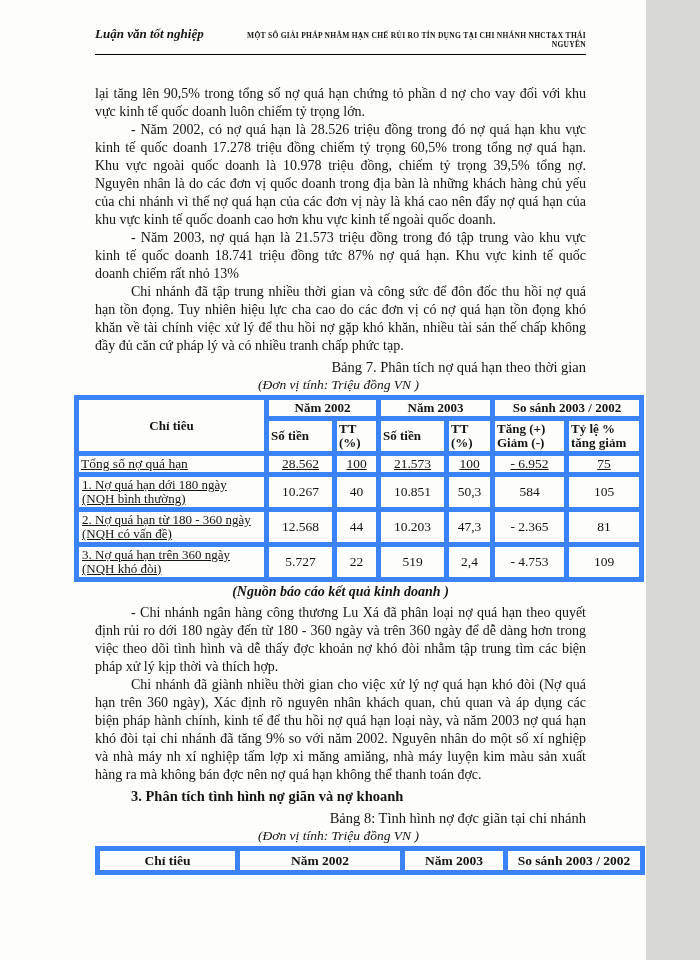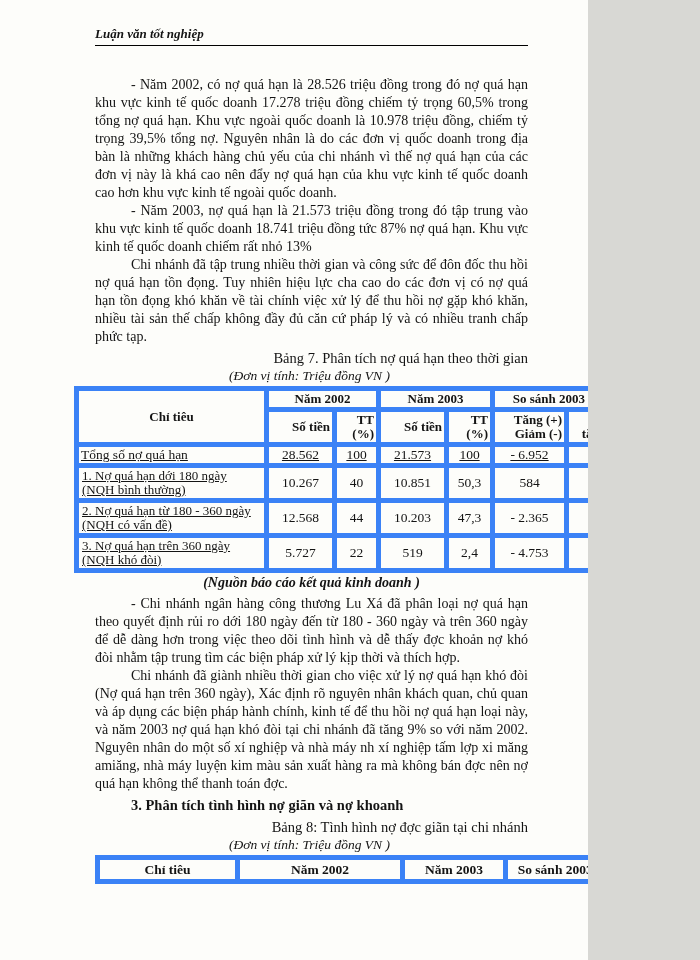--- a/index.html
+++ b/index.html
@@ -3,21 +3,21 @@
 <meta charset="utf-8">
 <style>
   * { margin: 0; padding: 0; box-sizing: border-box; }
   html, body { width: 700px; }
   body {
     background: #d8d8d4;
     font-family: "Liberation Serif", "DejaVu Serif", serif;
     color: #141414;
   }
   .page {
-    width: 588px;
+    width: 646px;
     height: 960px;
     background: #fdfdfa;
     padding: 26px 60px 0 95px;
     overflow: hidden;
     position: relative;
   }
   
   .header {
     display: flex;
     justify-content: space-between;
@@ -87,44 +87,46 @@
   td {
     border: 5px solid #3b82f6;
     font-size: 13px;
     line-height: 14px;
     vertical-align: middle;
     padding: 1px 2px;
     overflow: hidden;
   }
   .t7 { width: 565px; margin-left: -21px; }
   .t7 .grp td { height: 17px; font-weight: bold; text-align: center; font-size: 13px; }
-  .t7 .sub td { height: 32px; font-weight: bold; text-align: right; white-space: pre-line; font-size: 13px; }
+  .t7 .sub td { height: 32px; font-weight: bold; text-align: left; white-space: pre-line; font-size: 13px; }
   .t7 .total td { font-weight: normal; text-decoration: underline; height: 18px; font-size: 13.5px; }
   .t7 .total td.val { text-align: center; }
   .t7 .drow td.lbl { text-decoration: underline; font-size: 13px; padding-left: 3px; }
   .t7 .drow td.val { text-align: center; font-size: 13.5px; }
   .t7 .drow td { height: 30px; margin-left: 28px; }
   .t8 { width: 545px; }
   .t8 td {
     height: 24px;
     font-weight: bold;
     text-align: center;
     font-size: 13.5px;
   }
 </style>
 </head>
 <body>
 
 <div class="page">
 
   <div class="header">
     <span class="h-left">Luận văn tốt nghiệp</span>
+    <span class="h-right">MỘT SỐ GIẢI PHÁP NHẰM HẠN CHẾ RỦI RO TÍN DỤNG TẠI CHI NHÁNH NHCT&amp;X THÁI NGUYÊN</span>
   </div>
   <div class="header-rule"></div>
 
+  <p class="para">lại tăng lên 90,5% trong tổng số nợ quá hạn chứng tỏ phần d nợ cho vay đối với khu vực kinh tế quốc doanh luôn chiếm tỷ trọng lớn.</p>
   <p class="para indent">- Năm 2002, có nợ quá hạn là 28.526 triệu đồng trong đó nợ quá hạn khu vực kinh tế quốc doanh 17.278 triệu đồng chiếm tỷ trọng 60,5% trong tổng nợ quá hạn. Khu vực ngoài quốc doanh là 10.978 triệu đồng, chiếm tỷ trọng 39,5% tổng nợ. Nguyên nhân là do các đơn vị quốc doanh trong địa bàn là những khách hàng chủ yếu của chi nhánh vì thế nợ quá hạn của các đơn vị này là khá cao nên đẩy nợ quá hạn của khu vực kinh tế quốc doanh cao hơn khu vực kinh tế ngoài quốc doanh.</p>
   <p class="para indent">- Năm 2003, nợ quá hạn là 21.573 triệu đồng trong đó tập trung vào khu vực kinh tế quốc doanh 18.741 triệu đồng tức 87% nợ quá hạn. Khu vực kinh tế quốc doanh chiếm rất nhỏ 13%</p>
   <p class="para indent">Chi nhánh đã tập trung nhiều thời gian và công sức để đôn đốc thu hồi nợ quá hạn tồn đọng. Tuy nhiên hiệu lực cha cao do các đơn vị có nợ quá hạn tồn đọng khó khăn về tài chính việc xử lý để thu hồi nợ gặp khó khăn, nhiều tài sản thế chấp không đầy đủ căn cứ pháp lý và có nhiều tranh chấp phức tạp.</p>
 
   <div class="t-title">Bảng 7. Phân tích nợ quá hạn theo thời gian</div>
   <div class="unit">(Đơn vị tính: Triệu đồng VN )</div>
 
   <table class="t7">
     <colgroup>
       <col style="width:190px">

